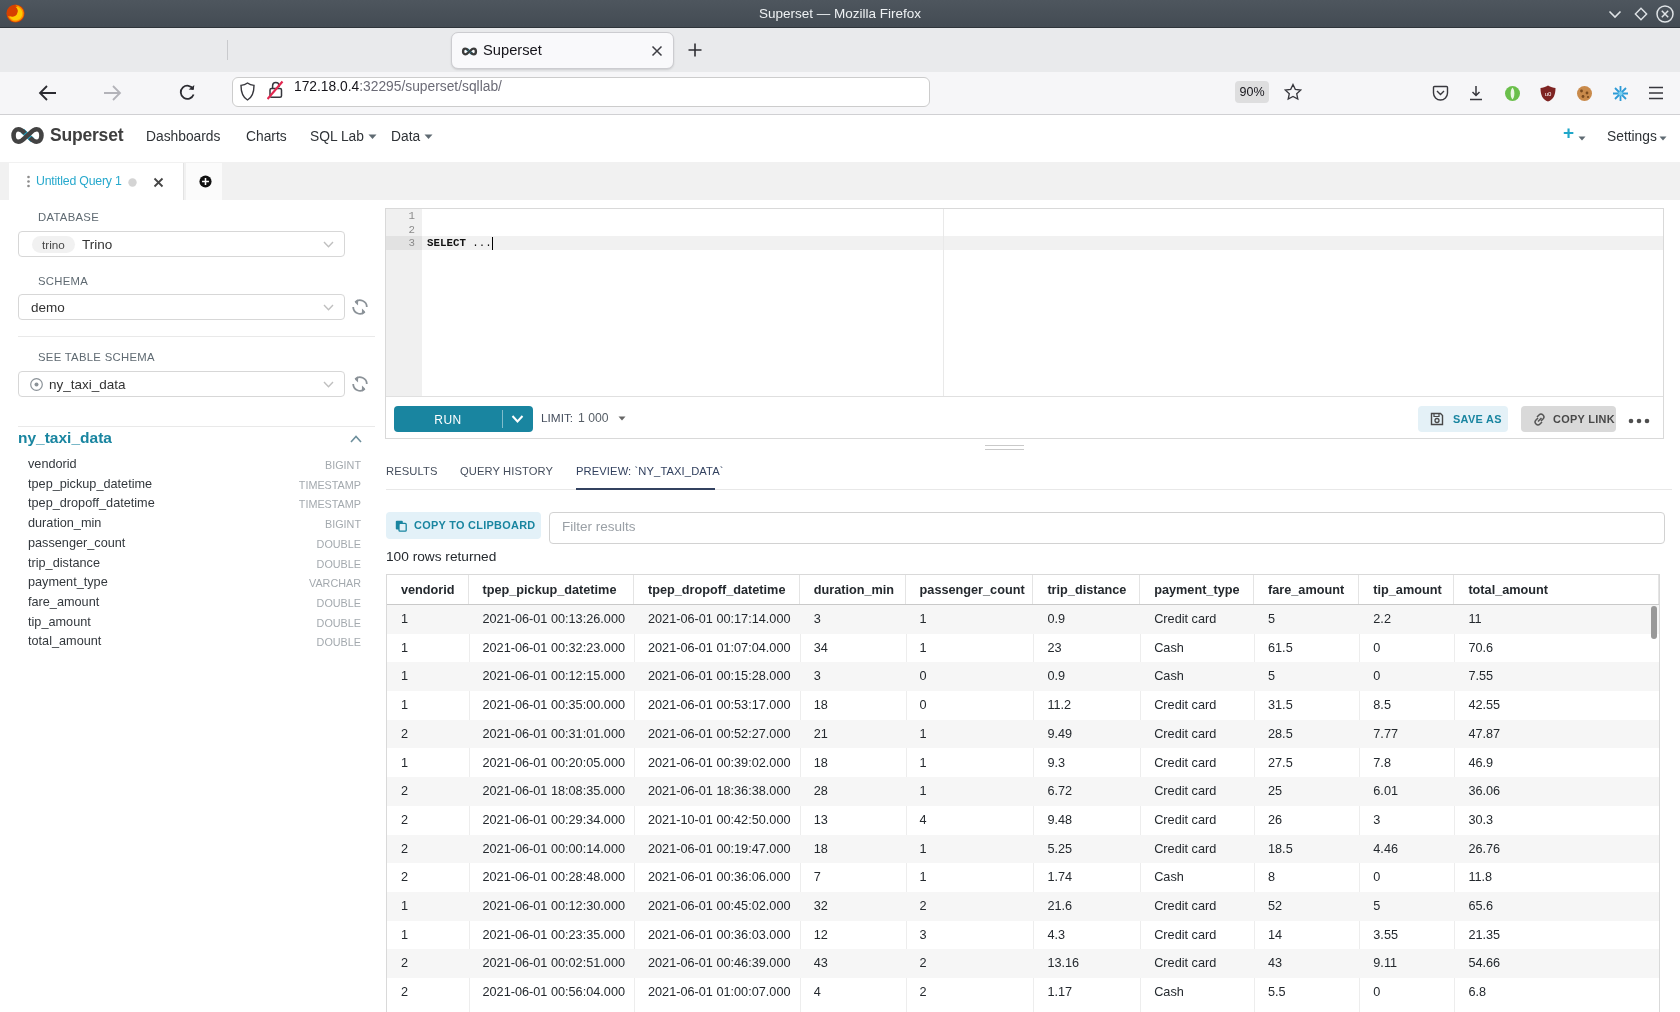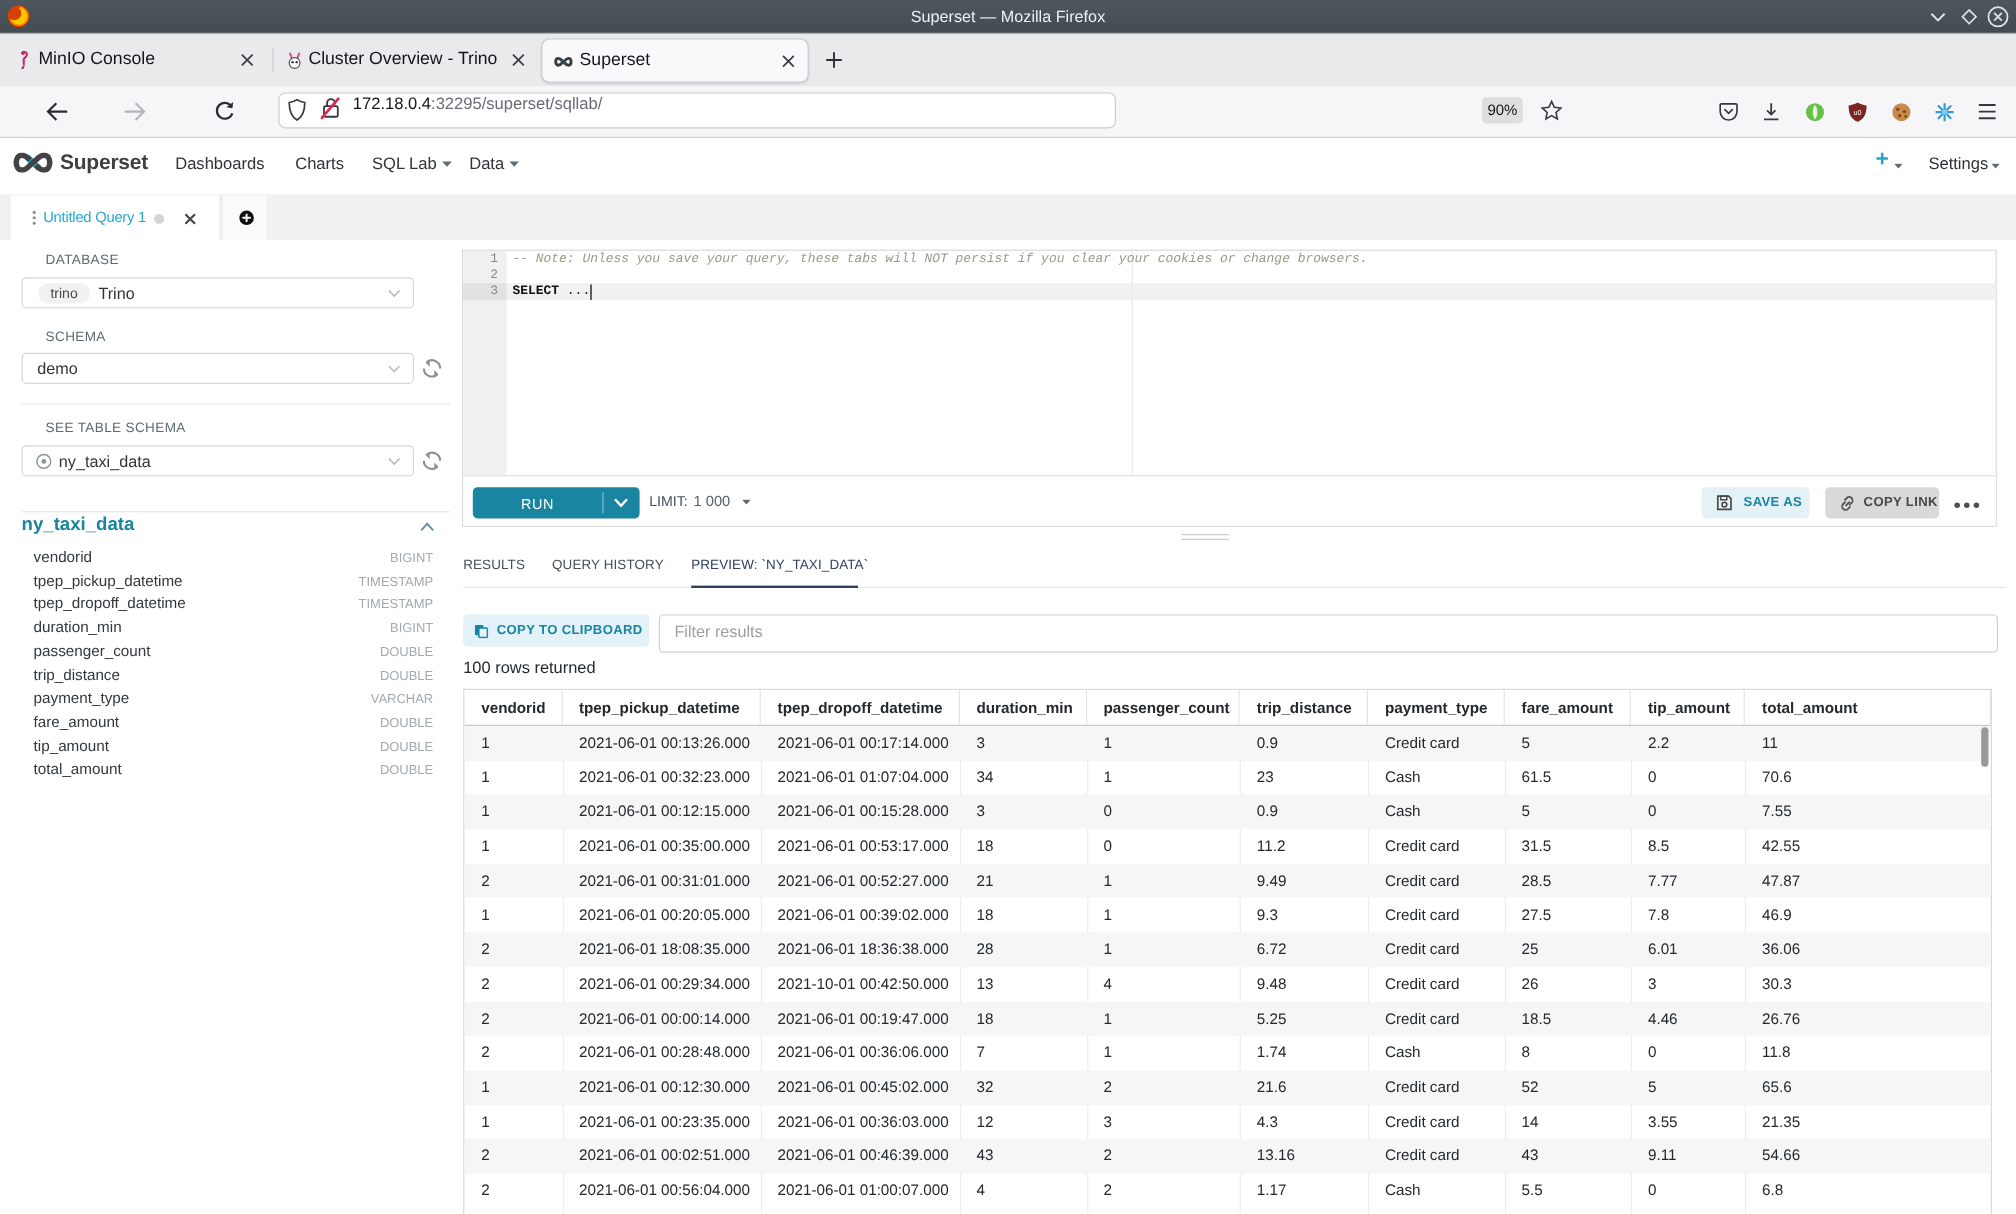--- a/index.html
+++ b/index.html
@@ -101,44 +101,21 @@
   <svg class="abs" style="left:1634px;top:7px" width="14" height="14" viewBox="0 0 14 14">
     <rect x="3" y="3" width="8" height="8" transform="rotate(45 7 7)" stroke="#dfe3e6" stroke-width="1.4" fill="none"></rect>
     </svg>
   <svg class="abs" style="left:1656px;top:5px" width="18" height="18" viewBox="0 0 18 18">
     <circle cx="9" cy="9" r="8" stroke="#dfe3e6" stroke-width="1.5" fill="none"></circle>
     <path d="M5.8 5.8 L12.2 12.2 M12.2 5.8 L5.8 12.2" stroke="#dfe3e6" stroke-width="1.5"></path>
     </svg>
 </div>
 
 <div id="tabbar">
-  <div class="fftab" style="left:0;width:225px">
-    <svg class="abs" style="left:15px;top:14px" width="9" height="16" viewBox="0 0 9 16">
-      <path d="M3 2.2 C5 0.2 8 1.5 7.3 4 C7 5.2 5.8 6 4.8 7 L4.8 12" stroke="#c9226a" stroke-width="1.7" fill="none"></path>
-      <path d="M2.5 15.5 C3.5 13.5 4.2 13 4.8 12 L5.6 12 C5.6 13.5 5 14.5 4.5 15.5" fill="#c9226a"></path>
-      <circle cx="4.2" cy="2.4" r="1.5" fill="#c9226a"></circle>
-      </svg>
-    <span class="lbl" style="left:32px">MinIO Console</span>
-    <svg class="tabx" style="left:200px;top:16px" viewBox="0 0 12 12">
-        <path d="M1.5 1.5 L10.5 10.5 M10.5 1.5 L1.5 10.5" stroke="#3e3e44" stroke-width="1.5"></path>
-      </svg>
-  </div>
   <div class="tabsep" style="left:227px"></div>
-  <div class="fftab" style="left:230px;width:218px">
-    <svg class="abs" style="left:8px;top:15px" width="15" height="15" viewBox="0 0 15 15">
-      <path d="M3.5 1 L5.5 6 M11.5 1 L9.5 6" stroke="#e83e8c" stroke-width="1.6" fill="none"></path>
-      <circle cx="7.5" cy="9.5" r="4.5" fill="#fff" stroke="#555" stroke-width="1"></circle>
-      <circle cx="5.8" cy="8.8" r="1" fill="#333"></circle>
-        <circle cx="9.2" cy="8.8" r="1" fill="#333"></circle>
-      </svg>
-    <span class="lbl" style="left:27px">Cluster Overview - Trino</span>
-    <svg class="tabx" style="left:196px;top:16px" viewBox="0 0 12 12">
-        <path d="M1.5 1.5 L10.5 10.5 M10.5 1.5 L1.5 10.5" stroke="#3e3e44" stroke-width="1.5"></path>
-      </svg>
-  </div>
   <div id="tab-active">
     <svg class="abs" style="left:9px;top:14px" width="17" height="9" viewBox="0 0 37 17">
       <path d="M13.2 3.6 L23.8 13.4" stroke="#20a7c9" stroke-width="5.6"></path>
       <path d="M9.2 14.7 C3 14.7 3 2.3 9.2 2.3 C12 2.3 14.5 4.6 16 6.3 M21 10.7 C22.5 12.4 25 14.7 27.8 14.7 C34 14.7 34 2.3 27.8 2.3 C25 2.3 22.5 4.6 21 6.3 M16 10.7 C14.5 12.4 12 14.7 9.2 14.7 M15.7 10.9 L21.3 6.1" fill="none" stroke="#3b3b3b" stroke-width="5.2"></path>
       </svg>
     <span class="abs" style="left:31px;top:9px;font-size:14.7px;color:#15141a">Superset</span>
     <svg class="tabx" style="left:199px;top:12px" viewBox="0 0 12 12">
         <path d="M1.5 1.5 L10.5 10.5 M10.5 1.5 L1.5 10.5" stroke="#3e3e44" stroke-width="1.5"></path>
       </svg>
   </div>
@@ -309,21 +286,20 @@
 
 <div id="edpanel">
   <div id="actline"></div>
   <div id="gutter">
     <div class="abs" style="left:0;top:27px;width:36px;height:13.5px;background:#e2e2e2"></div>
     <span class="gnum" style="top:1px">1</span>
     <span class="gnum" style="top:14.5px">2</span>
     <span class="gnum" style="top:28px">3</span>
   </div>
   <div id="printmargin"></div>
-  <div class="abs" style="left:41px;top:1px;font-family:'Liberation Mono',monospace;font-size:10.8px;font-style:italic;color:#98988c;white-space:pre">-- Note: Unless you save your query, these tabs will NOT persist if you clear your cookies or change browsers.</div>
   <div class="abs" style="left:41px;top:28px;font-family:'Liberation Mono',monospace;font-size:10.8px;color:#111;white-space:pre"><b>SELECT</b> ...</div>
   <div class="abs" style="left:106px;top:27.5px;width:1.3px;height:13px;background:#000"></div>
   <div id="runrow">
     <div id="runbtn">
       <span class="t">RUN</span>
       <span class="sep"></span>
       <svg class="abs" style="left:117px;top:9px" width="13" height="8" viewBox="0 0 13 8">
           <path d="M1.5 1 L6.5 6.5 L11.5 1" stroke="#fff" stroke-width="2" fill="none"></path>
         </svg>
     </div>

